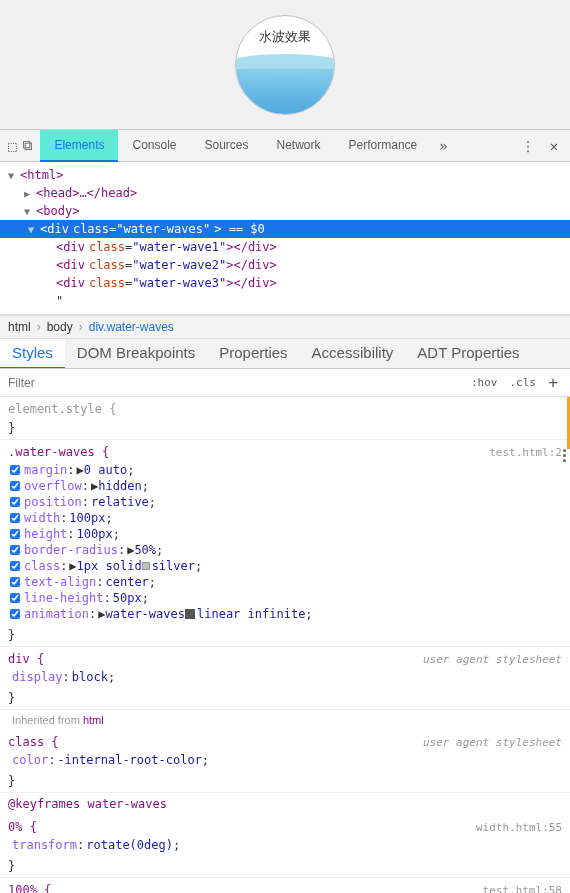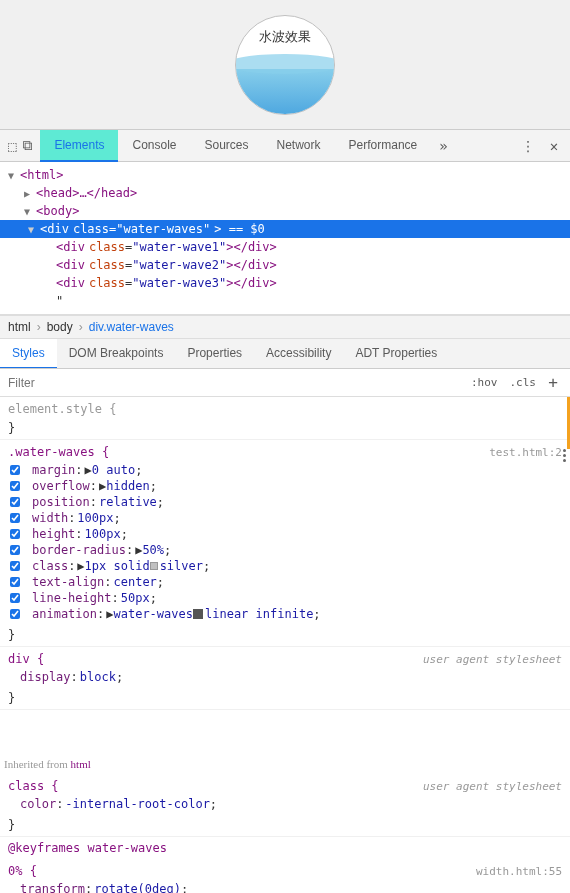--- a/index.html
+++ b/index.html
@@ -201,21 +201,21 @@
       height: 30px;
       overflow: hidden;
     }
 
     .styles-tab {
       padding: 0 12px;
       height: 30px;
       display: flex;
       align-items: center;
       cursor: pointer;
-      font-size: 12px;
+      font-size: 15px;
       color: #5a5a5a;
       border-bottom: 2px solid transparent;
       white-space: nowrap;
       font-family: -apple-system, BlinkMacSystemFont, 'Segoe UI', sans-serif;
     }
 
     .styles-tab.active {
       color: #1a73e8;
       border-bottom: 2px solid #1a73e8;
       background: #fff;
@@ -311,21 +311,21 @@
     }
 
     .prop-checkbox {
       position: absolute;
       left: 2px;
       width: 10px;
       height: 10px;
       accent-color: #1a73e8;
     }
 
-    .prop-name { color: #701a75; margin-left: 8px; }
+    .prop-name { color: #8b5cf6; }
     .prop-colon { color: #333; margin: 0 2px 0 0; }
     .prop-value { color: #1a1aa6; }
     .prop-semi { color: #333; }
 
     .color-swatch {
       display: inline-block;
       width: 8px;
       height: 8px;
       border: 1px solid #999;
       margin-right: 2px;
@@ -336,25 +336,24 @@
       color: #333;
     }
 
     .rule-close {
       padding: 2px 8px;
       color: #333;
     }
 
     
     .inherited-header {
-      padding: 4px 4px;
+      padding: 4px 12px;
       color: #999;
       font-size: 11px;
-      font-family: Liberation Serif, serif;
-      margin-top: 44px;
+      font-family: Liberation Sans, sans-serif;
     }
 
     .inherited-tag {
       color: #881280;
     }
 
     
     .uas-label {
       color: #999;
       font-size: 11px;

